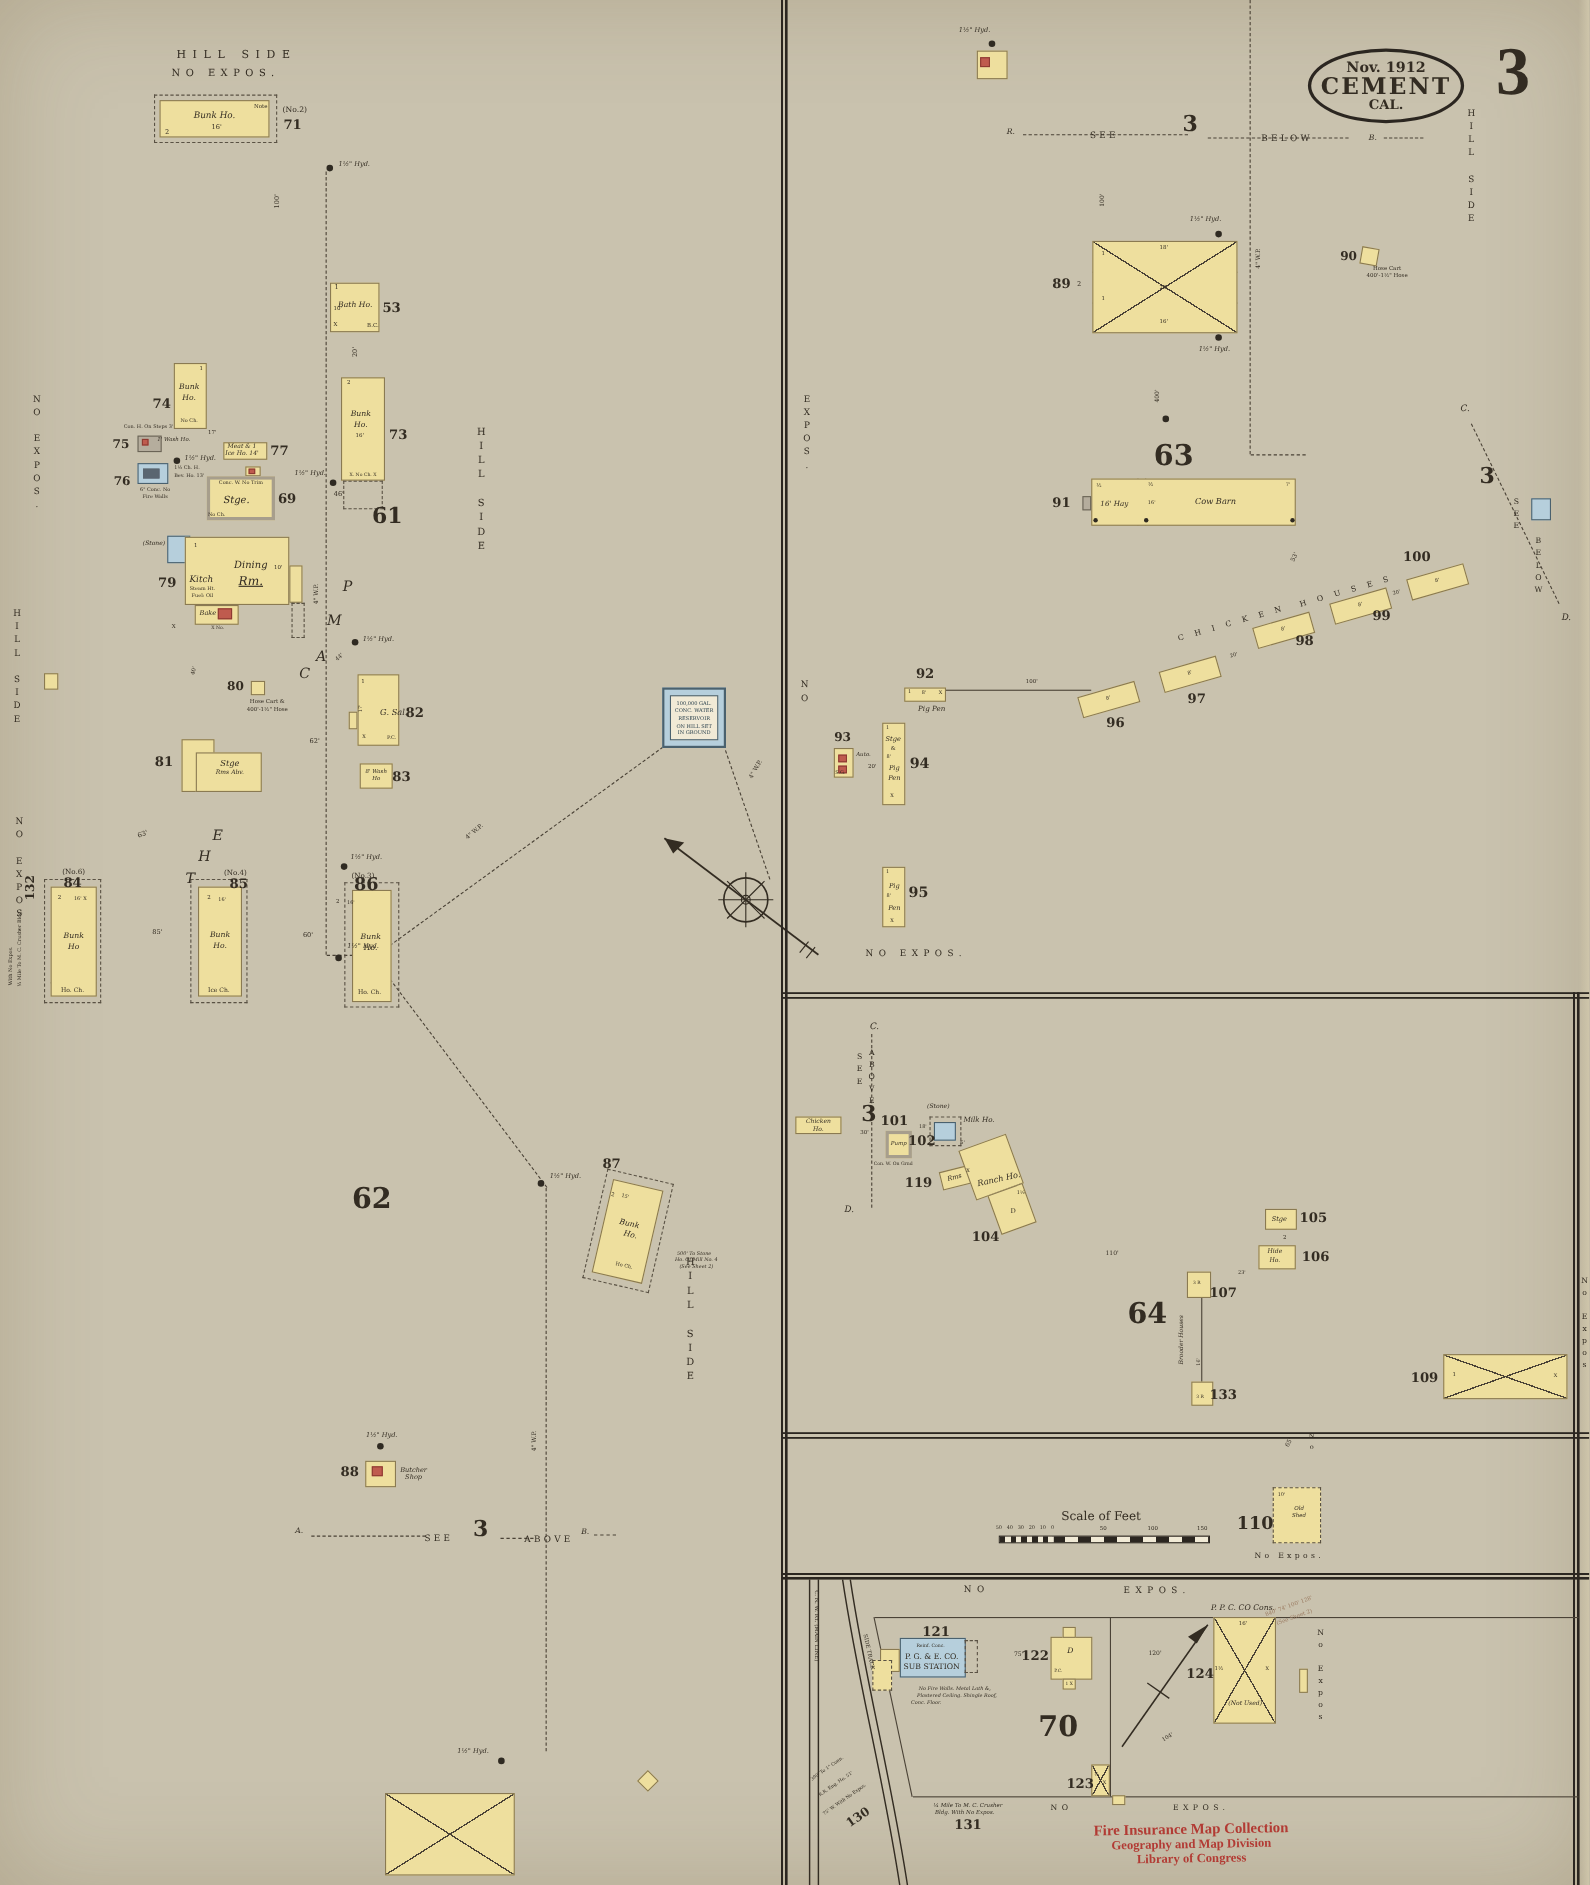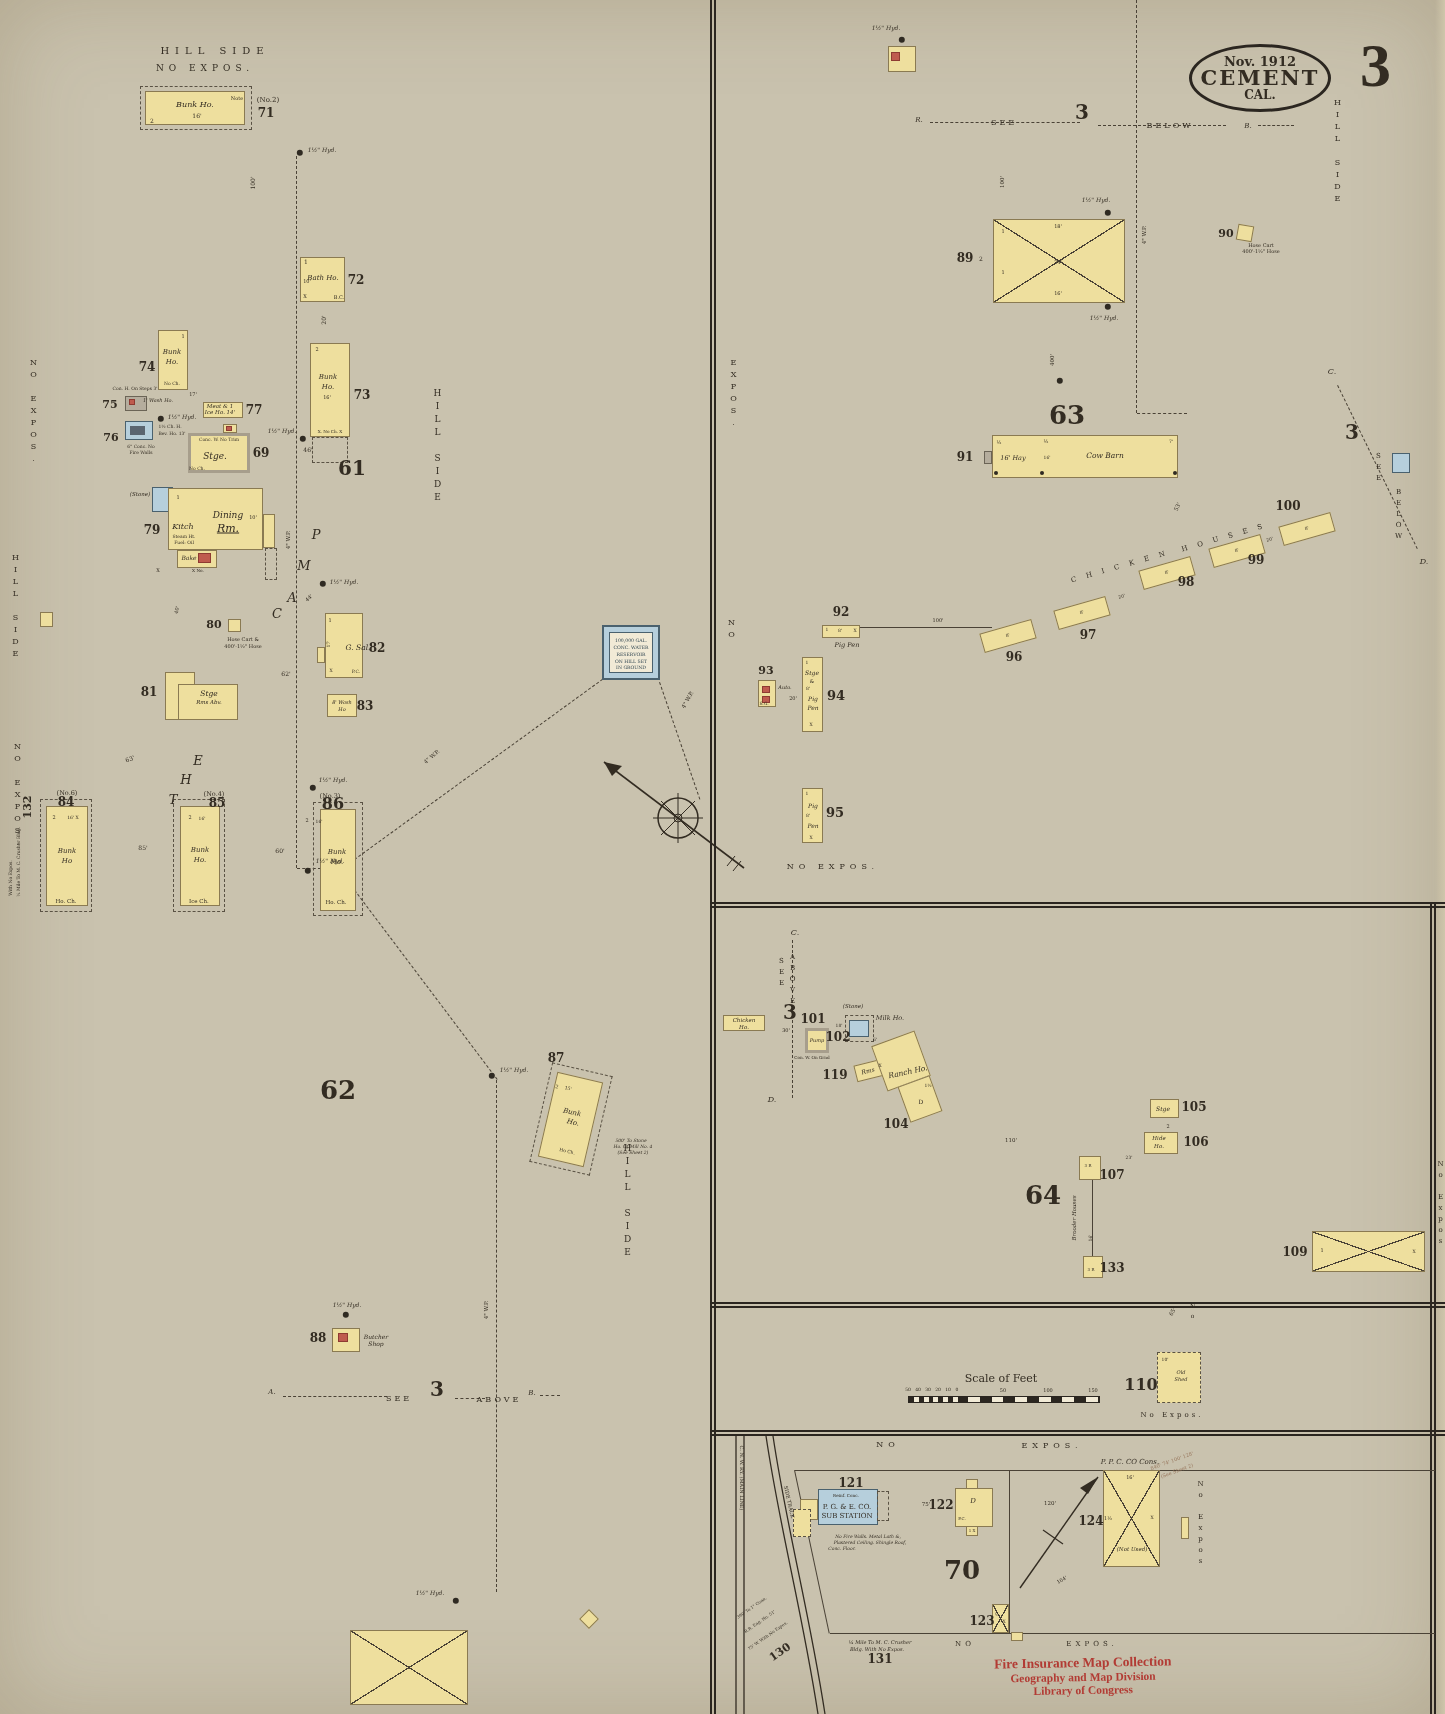--- a/index.html
+++ b/index.html
@@ -229,21 +229,21 @@
     <div class="t" style="left: 237px; top: 98px; font-size: 5px; transform: translate(-50%, -50%);">Note</div>
     <div class="t" style="left: 268px; top: 100px; font-size: 7px; transform: translate(-50%, -50%);">(No.2)</div>
     <div class="t b" style="left: 266px; top: 113px; font-size: 12px; transform: translate(-50%, -50%);">71</div>
     <div class="t i" style="left: 322px; top: 150px; font-size: 6px; transform: translate(-50%, -50%);">1½" Hyd.</div>
     <div class="t" style="left: 253px; top: 183px; font-size: 6px; transform: translate(-50%, -50%) rotate(-90deg);">100'</div>
     <div class="t i" style="left: 323px; top: 278px; font-size: 7px; transform: translate(-50%, -50%);">Bath Ho.</div>
     <div class="t" style="left: 306px; top: 262px; font-size: 6px; transform: translate(-50%, -50%);">1</div>
     <div class="t" style="left: 307px; top: 281px; font-size: 5px; transform: translate(-50%, -50%);">10'</div>
     <div class="t" style="left: 305px; top: 296px; font-size: 5px; transform: translate(-50%, -50%);">X</div>
     <div class="t" style="left: 339px; top: 297px; font-size: 5px; transform: translate(-50%, -50%);">B.C.</div>
-    <div class="t b" style="left: 356px; top: 280px; font-size: 12px; transform: translate(-50%, -50%);">72</div>
+    <div class="t b" style="left: 356px; top: 280px; font-size: 12px; transform: translate(-50%, -50%);">53</div>
     <div class="t" style="left: 324px; top: 320px; font-size: 6px; transform: translate(-50%, -50%) rotate(-90deg);">20'</div>
     <div class="t" style="left: 183px; top: 336px; font-size: 5px; transform: translate(-50%, -50%);">1</div>
     <div class="t i" style="left: 172px; top: 352px; font-size: 7px; transform: translate(-50%, -50%);">Bunk</div>
     <div class="t i" style="left: 172px; top: 362px; font-size: 7px; transform: translate(-50%, -50%);">Ho.</div>
     <div class="t b" style="left: 147px; top: 367px; font-size: 12px; transform: translate(-50%, -50%);">74</div>
     <div class="t" style="left: 172px; top: 384px; font-size: 4.5px; transform: translate(-50%, -50%);">No Ch.</div>
     <div class="t b" style="left: 110px; top: 404px; font-size: 11px; transform: translate(-50%, -50%);">75</div>
     <div class="t i" style="left: 158px; top: 400px; font-size: 5px; transform: translate(-50%, -50%);">1' Wash Ho.</div>
     <div class="t" style="left: 135px; top: 389px; font-size: 4.5px; transform: translate(-50%, -50%);">Con. H. On Steps 3'</div>
     <div class="t b" style="left: 111px; top: 437px; font-size: 11px; transform: translate(-50%, -50%);">76</div>

